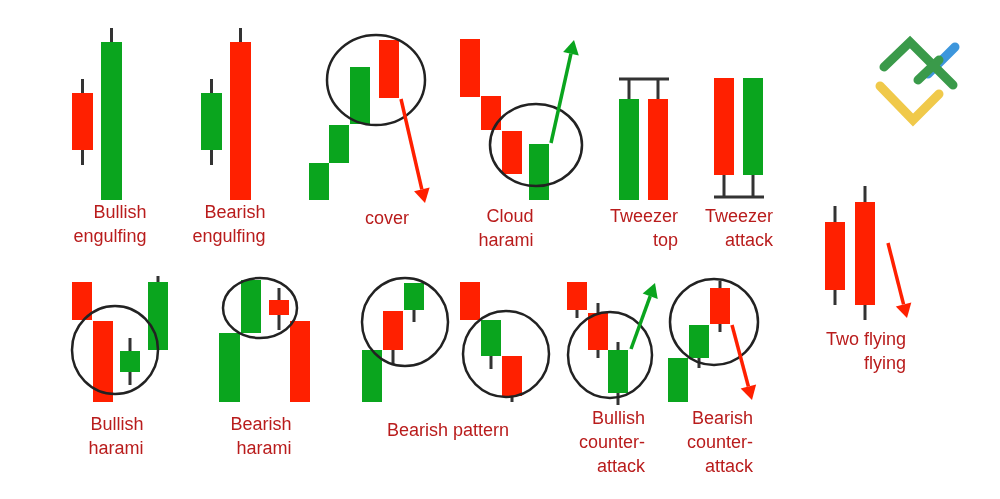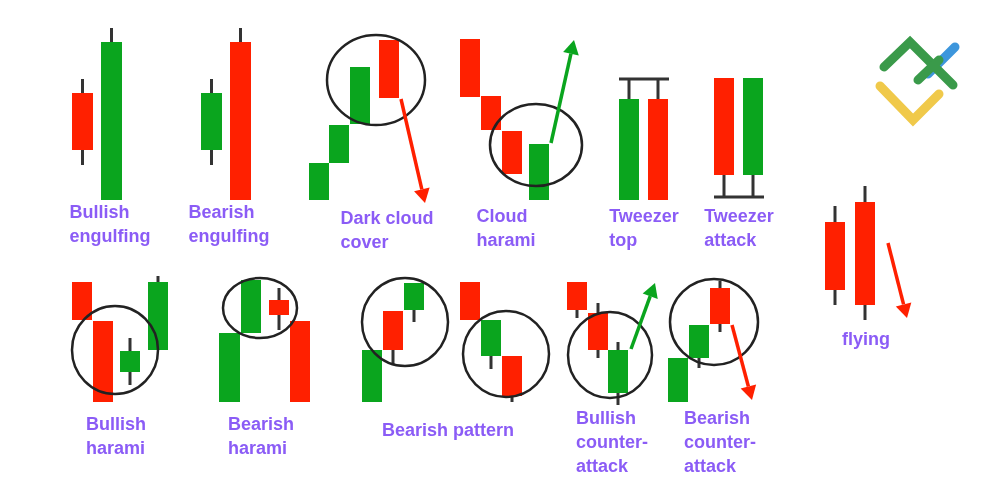--- a/index.html
+++ b/index.html
@@ -1,25 +1,25 @@
 <!DOCTYPE html>
 <html><head>
 <meta charset="utf-8">
 <style>
   html, body { margin: 0; padding: 0; background: #ffffff; }
   #stage { position: relative; width: 1000px; height: 499px; background: #ffffff; overflow: hidden; }
   #diagram { position: absolute; left: 0; top: 0; }
   .label {
     position: absolute;
     font-family: "Liberation Sans", sans-serif;
-    font-weight: bold;
+    font-weight: normal;
     font-size: 18px;
     line-height: 24px;
-    color: #8b5cf6;
-    text-align: left;
+    color: #b91c1c;
+    text-align: right;
     white-space: nowrap;
     transform: translateX(-50%);
   }
   .label span { display: block; }
 </style>
 </head>
 <body>
 
 <div id="stage">
   <svg id="diagram" width="1000" height="499" viewBox="0 0 1000 499">
@@ -245,36 +245,36 @@
   <div id="labels-layer">
       <div class="label" style="left: 110px; top: 200px;">
         <span>Bullish</span>
         <span>engulfing</span>
       </div>
       <div class="label" style="left: 229px; top: 200px;">
         <span>Bearish</span>
         <span>engulfing</span>
       </div>
       <div class="label" style="left: 387px; top: 206px;">
-        <span>Dark cloud</span>
         <span>cover</span>
       </div>
       <div class="label" style="left: 506px; top: 204px;">
         <span>Cloud</span>
         <span>harami</span>
       </div>
       <div class="label" style="left: 644px; top: 204px;">
         <span>Tweezer</span>
         <span>top</span>
       </div>
       <div class="label" style="left: 739px; top: 204px;">
         <span>Tweezer</span>
         <span>attack</span>
       </div>
       <div class="label" style="left: 866px; top: 327px;">
+        <span>Two flying</span>
         <span>flying</span>
       </div>
       <div class="label" style="left: 116px; top: 412px;">
         <span>Bullish</span>
         <span>harami</span>
       </div>
       <div class="label" style="left: 261px; top: 412px;">
         <span>Bearish</span>
         <span>harami</span>
       </div>

